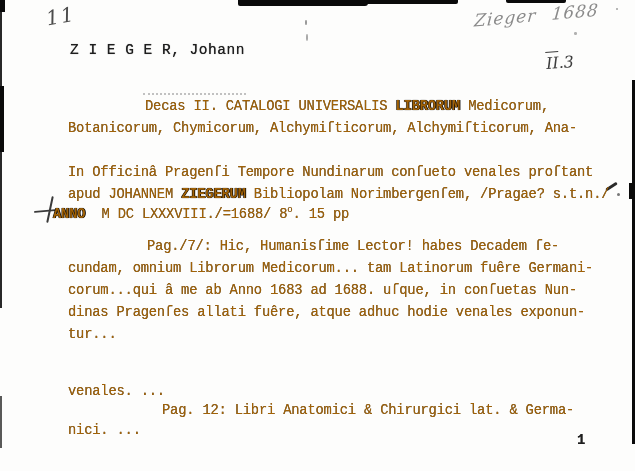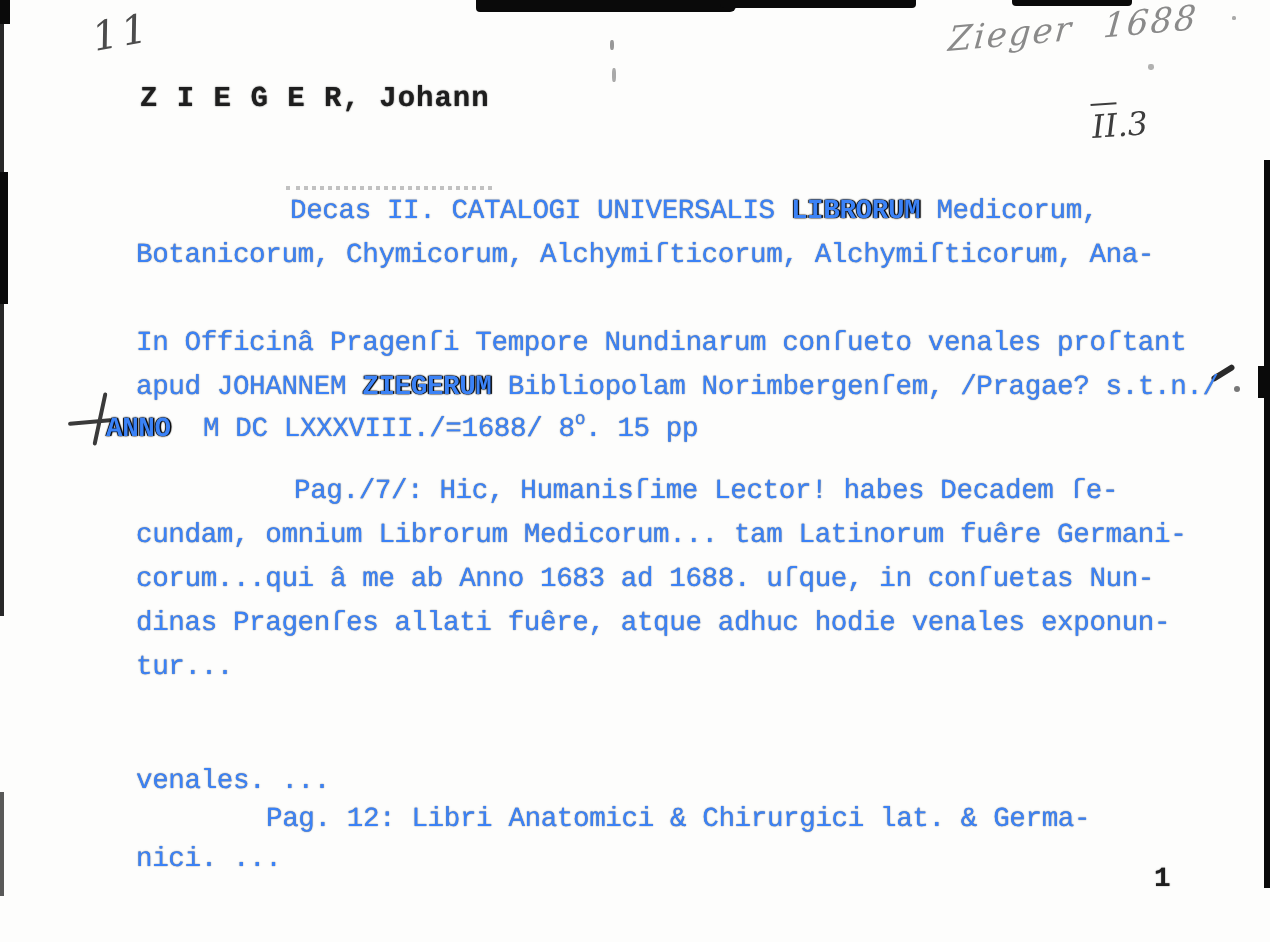--- a/index.html
+++ b/index.html
@@ -12,35 +12,35 @@
     font-family:"Liberation Mono","DejaVu Sans Mono",monospace;
     color:#1b1b1b;
   }
   
   .tline{
     position:absolute;
     font-size:13.8px;
     line-height:15px;
     white-space:pre;
     letter-spacing:-0.2px;
-    color:#3b82f6;
+    color:#a16207;
     text-shadow:0 0 0.6px rgba(25,25,25,0.75);
     text-align:center;
   }
   .tline .heavy{
     font-weight:bold;
     text-shadow:0.7px 0 0.5px #000,-0.4px 0 0.4px #000,0 0 1px #000;
   }
   .tline .sup{
     font-size:9px;
     vertical-align:6px;
   }
   .heading{
     position:absolute;left:70px;top:42px;
-    font-size:14.5px;font-weight:bold;
+    font-size:14.5px;font-weight:normal;
     letter-spacing:0.5px;white-space:pre;
     text-shadow:0 0 0.7px rgba(0,0,0,0.8);
   }
   .pagenum{
     position:absolute;left:577px;top:433px;
     font-size:13.8px;font-weight:bold;
     text-shadow:0 0 0.6px rgba(0,0,0,0.7);
   }
   
   .hw{
@@ -124,18 +124,18 @@
   <div class="tline" style="left:68px;top:121px"><span>Botanicorum, Chymicorum, Alchymiſticorum, Alchymiſticorum, Ana-</span></div>
   <div class="tline" style="left:68px;top:165px"><span>In Officinâ Pragenſi Tempore Nundinarum conſueto venales proſtant</span></div>
   <div class="tline" style="left:68px;top:187px"><span>apud JOHANNEM </span><span class="heavy">ZIEGERUM</span><span> Bibliopolam Norimbergenſem, /Pragae? s.t.n./</span></div>
   <div class="tline" style="left:53px;top:203px"><span class="heavy">ANNO</span><span>  M DC LXXXVIII./=1688/ 8</span><span class="sup">o</span><span>. 15 pp</span></div>
   <div class="tline" style="left:147px;top:239px"><span>Pag./7/: Hic, Humanisſime Lector! habes Decadem ſe-</span></div>
   <div class="tline" style="left:68px;top:261px"><span>cundam, omnium Librorum Medicorum... tam Latinorum fuêre Germani-</span></div>
   <div class="tline" style="left:68px;top:283px"><span>corum...qui â me ab Anno 1683 ad 1688. uſque, in conſuetas Nun-</span></div>
   <div class="tline" style="left:68px;top:305px"><span>dinas Pragenſes allati fuêre, atque adhuc hodie venales exponun-</span></div>
   <div class="tline" style="left:68px;top:327px"><span>tur...</span></div>
   <div class="tline" style="left:68px;top:384px"><span>venales. ...</span></div>
-  <div class="tline" style="left:133px;top:403px"><span>Pag. 12: Libri Anatomici &amp; Chirurgici lat. &amp; Germa-</span></div>
+  <div class="tline" style="left:162px;top:403px"><span>Pag. 12: Libri Anatomici &amp; Chirurgici lat. &amp; Germa-</span></div>
   <div class="tline" style="left:68px;top:423px"><span>nici. ...</span></div>
 
   <div class="pagenum">1</div>
 
 </div>
 
 </body></html>

